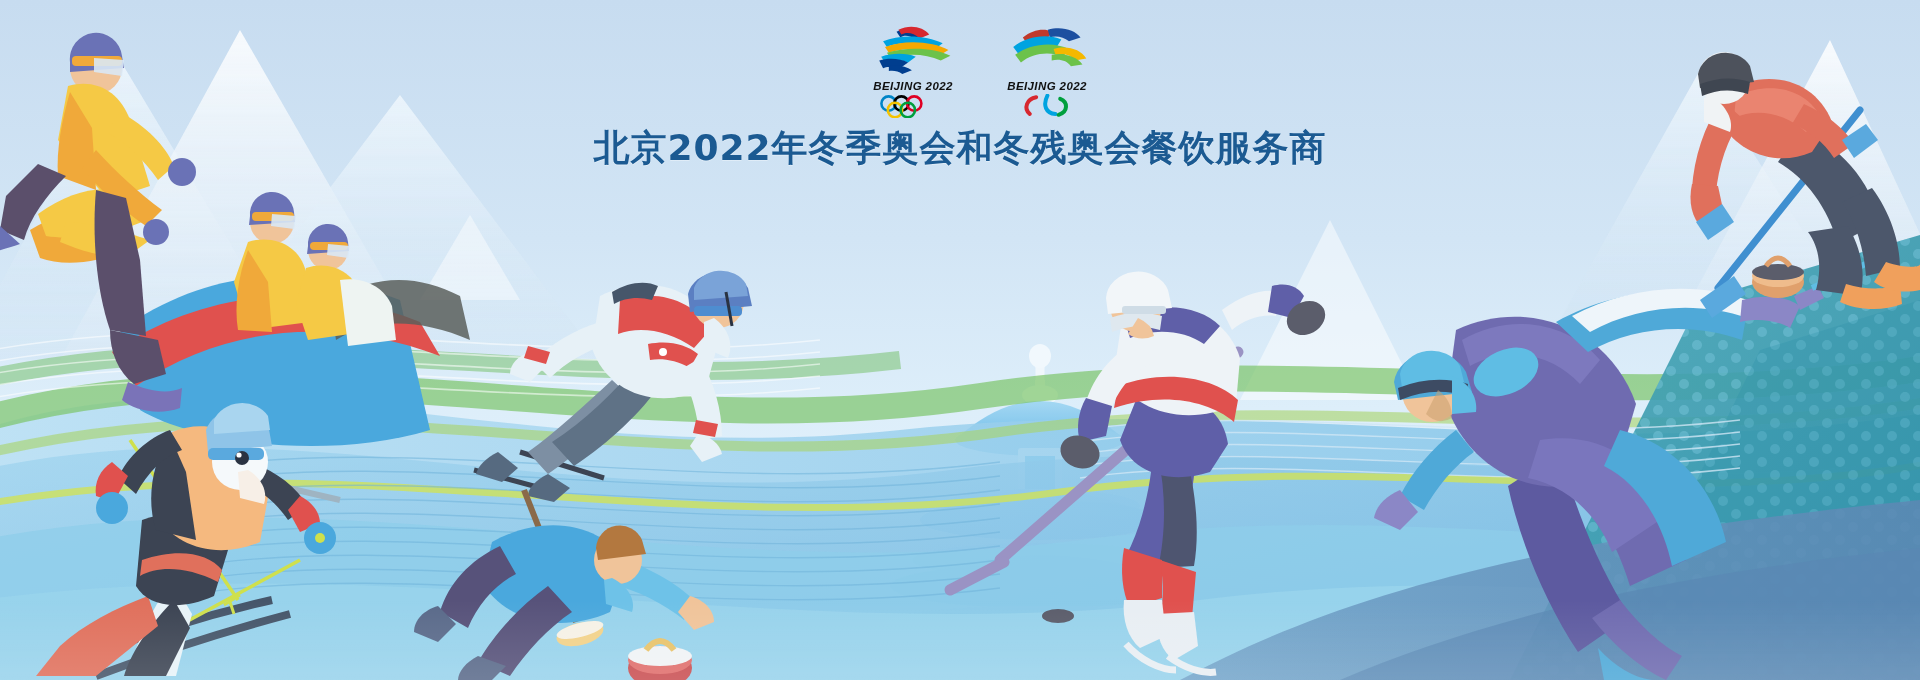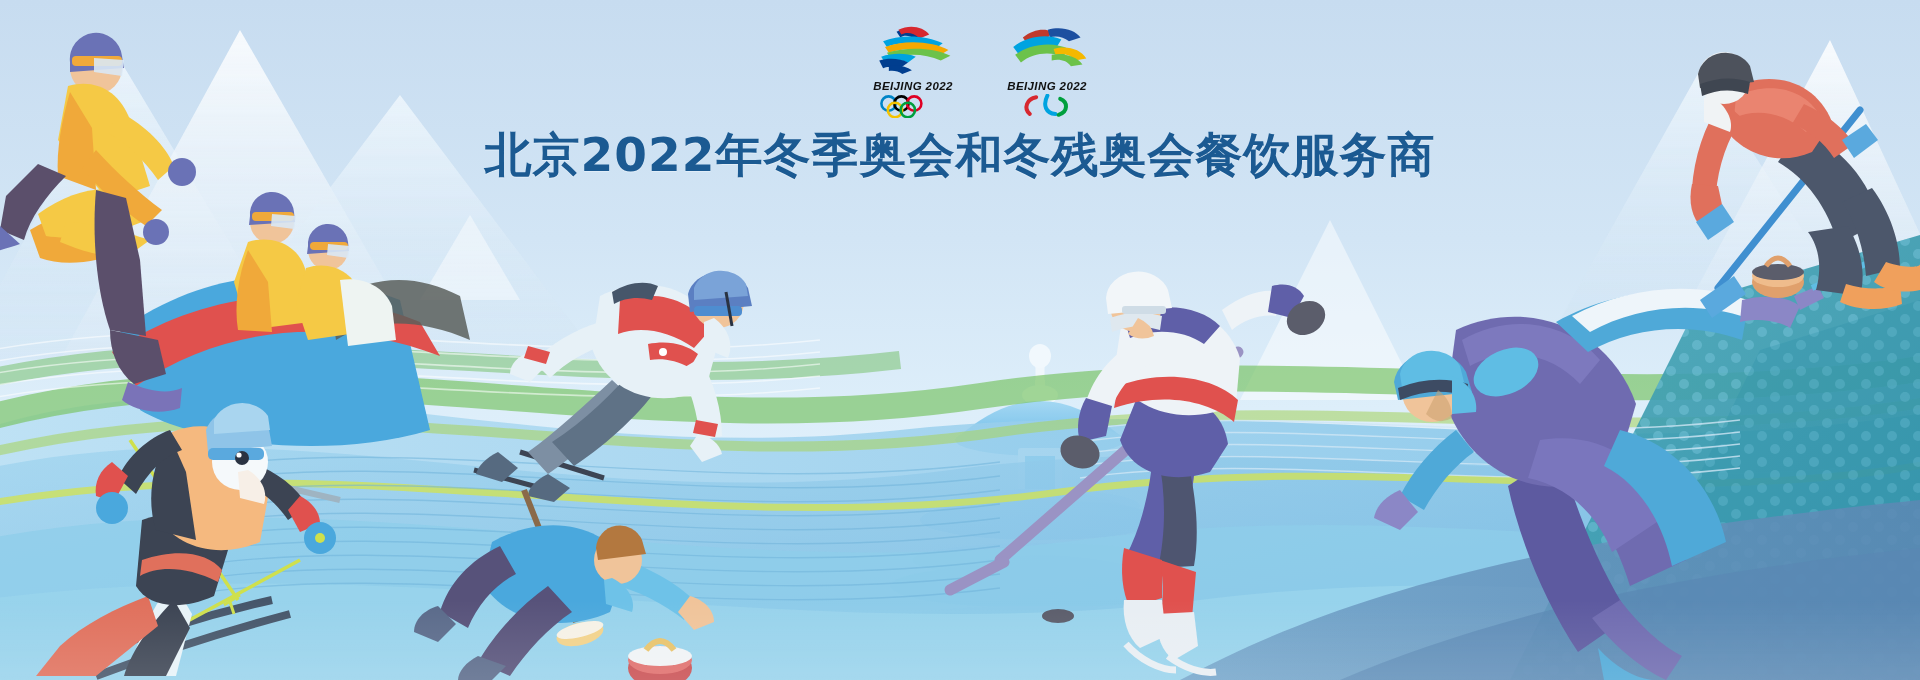--- a/index.html
+++ b/index.html
@@ -31,21 +31,21 @@
     color:#111; margin-top:2px; white-space:nowrap;
   }
   .emblem .rings { height:24px; margin-top:2px; }
 
   
   #title {
     position:absolute; left:0; top:124px; width:1920px;
     text-align:center;
     font-family:"DejaVu Sans","Liberation Sans",sans-serif;
     font-weight:bold;
-    font-size:47px;
+    font-size:36px;
     letter-spacing:1px;
     color:#1b5a92;
     text-shadow:0 1px 0 rgba(255,255,255,.35);
     white-space:nowrap;
   }
 </style>
 </head>
 <body>
 
 <div id="banner">

